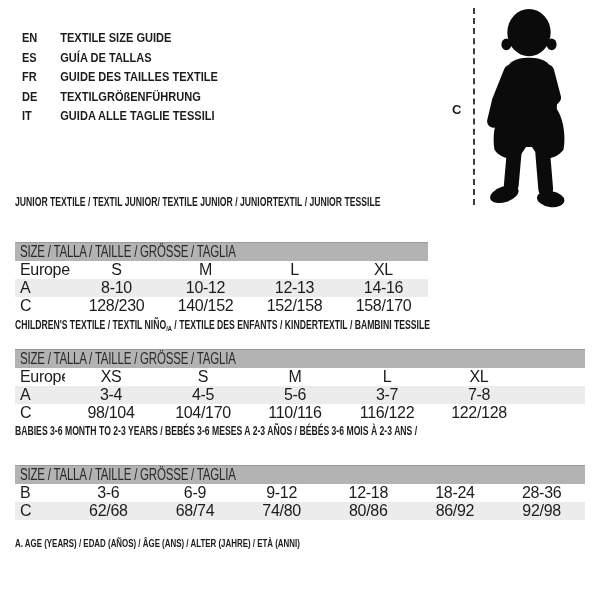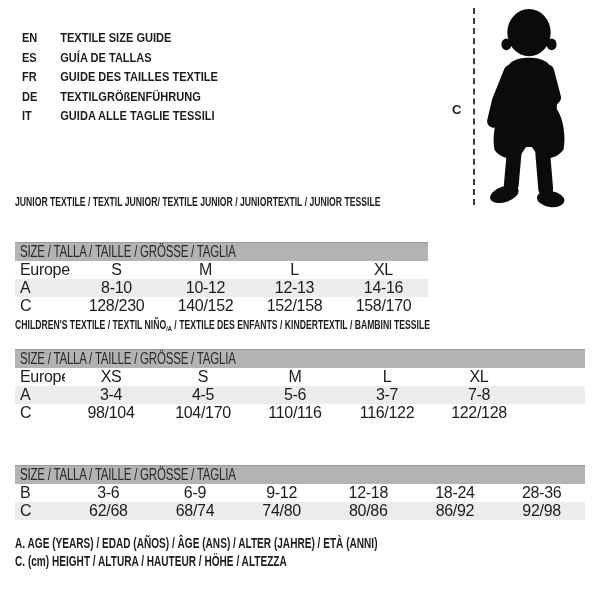--- a/index.html
+++ b/index.html
@@ -28,21 +28,21 @@
               font-size:16px;letter-spacing:-0.3px;}
   .size-table td{padding:0;height:17px;text-align:center;overflow:hidden;}
   .size-table td.lbl{text-align:left;padding-left:5px;}
   .bar-row td{background:#b3b3b3;height:15px;text-align:left;padding-left:5px;
               color:#2a2a2a;border-top:1px solid #9a9a9a;}
   .row-alt td{background:#ececec;}
   .subA{font-size:8px;vertical-align:-2px;}
 
   
   #footnotes{position:absolute;left:15px;top:535px;}
-  .footnote{font-weight:bold;font-size:14px;line-height:17.5px;white-space:nowrap;}
+  .footnote{font-weight:bold;font-size:11px;line-height:17.5px;white-space:nowrap;}
 </style>
 </head>
 <body>
 
 <div id="lang">
   <div class="lang-row"><span class="lang-code">EN</span><span class="lang-label">TEXTILE SIZE GUIDE</span></div>
   <div class="lang-row"><span class="lang-code">ES</span><span class="lang-label">GUÍA DE TALLAS</span></div>
   <div class="lang-row"><span class="lang-code">FR</span><span class="lang-label">GUIDE DES TAILLES TEXTILE</span></div>
   <div class="lang-row"><span class="lang-code">DE</span><span class="lang-label">TEXTILGRÖßENFÜHRUNG</span></div>
   <div class="lang-row"><span class="lang-code">IT</span><span class="lang-label">GUIDA ALLE TAGLIE TESSILI</span></div>
@@ -135,20 +135,21 @@
     <td>104/170</td>
     <td>110/116</td>
     <td>116/122</td>
     <td>122/128</td>
     <td></td>
   </tr>
 </tbody>
   </table>
 
 <div class="tbl-title" style="top:424px">
+  <div><span class="cx">BABIES 3-6 MONTH TO 2-3 YEARS / BEBÉS 3-6 MESES A 2-3 AÑOS / BÉBÉS 3-6 MOIS À 2-3 ANS /</span></div>
 </div>
 <table class="size-table" style="top:465px;width:570px">
   <colgroup>
       <col style="width:50px">
       <col span="6">
     </colgroup>
   <tbody>
       <tr class="bar-row">
         <td colspan="7"><span class="cx">SIZE / TALLA / TAILLE / GRÖSSE / TAGLIA</span></td>
       </tr>
@@ -168,14 +169,13 @@
     <td>74/80</td>
     <td>80/86</td>
     <td>86/92</td>
     <td>92/98</td>
   </tr>
 </tbody>
   </table>
 
 <div id="footnotes">
   <div class="footnote"><span class="cx">A. AGE (YEARS) / EDAD (AÑOS) / ÂGE (ANS) / ALTER (JAHRE) / ETÀ (ANNI)</span></div>
-  <div class="footnote"><span class="cx">C. (cm) HEIGHT / ALTURA / HAUTEUR / HÖHE / ALTEZZA</span></div>
 </div>
 
 </body></html>

